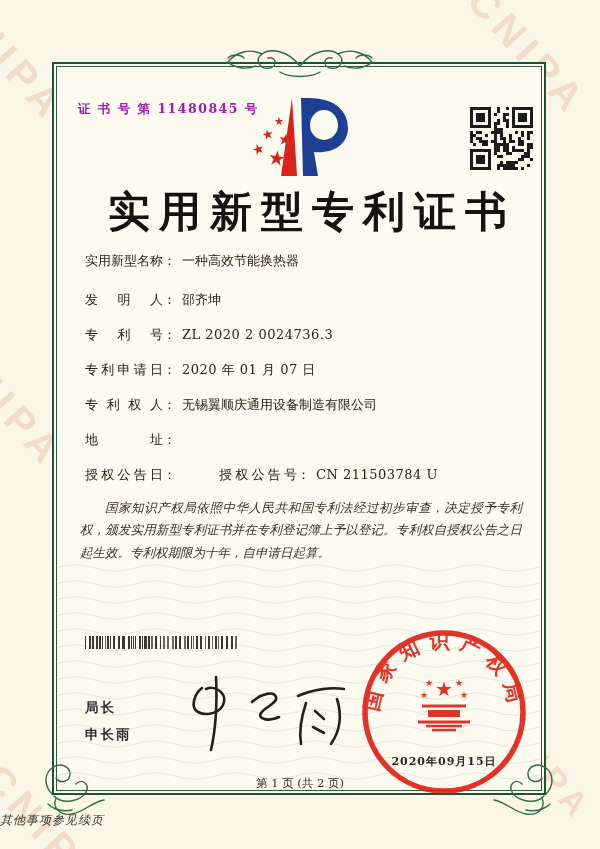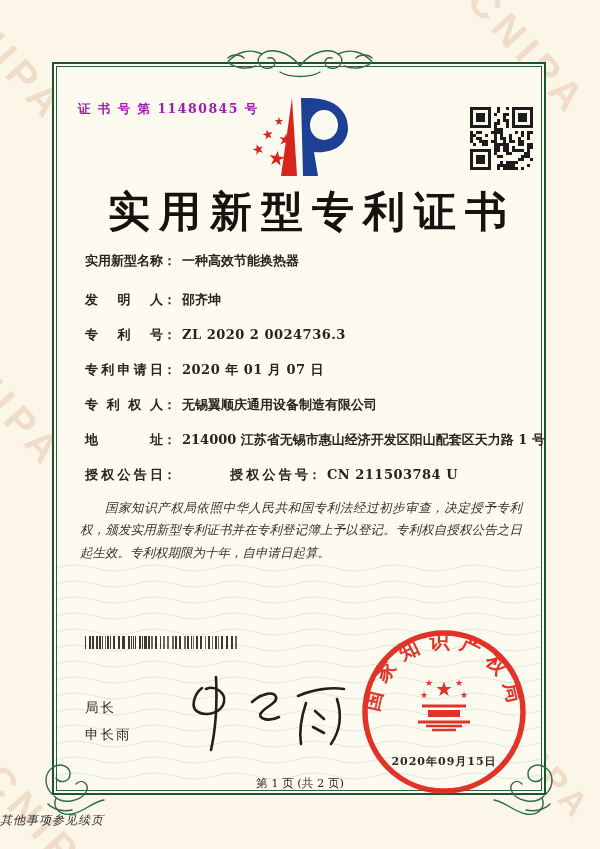--- a/index.html
+++ b/index.html
@@ -33,39 +33,39 @@
     font-size:12.5px;font-weight:bold;letter-spacing:1.5px;color:#a21caf;
   }
   .logo{position:absolute;left:240px;top:92px;width:120px;height:92px;z-index:4;}
   .logo .star{position:absolute;color:#d8251c;line-height:1;font-family:"DejaVu Sans",sans-serif;}
   .qr{position:absolute;left:470px;top:107px;z-index:4;}
   .title{
     position:absolute;left:0;top:184px;width:536px;text-align:center;z-index:4;
     font-size:42px;font-weight:bold;letter-spacing:9px;color:#151210;margin-left:44px;
   }
   
-  .frow{position:absolute;left:85px;z-index:4;font-size:13px;font-weight:bold;
+  .frow{position:absolute;left:85px;z-index:4;font-size:13px;font-weight:normal;
         display:flex;align-items:flex-start;line-height:1.45;}
   .flabel{display:inline-block;width:78px;text-align:justify;text-align-last:justify;flex:none;}
   .fcolon{flex:none;}
   .fvalue{margin-left:6px;}
   .fvalue.num{letter-spacing:0.5px;}
   .addr-val{width:382px;}
-  .pair2{margin-left:54px;display:flex;}
+  .pair2{margin-left:43px;display:flex;}
   .r1{top:252px}.r2{top:291px}.r3{top:326px}.r4{top:361px}.r5{top:396px}.r6{top:431px}.r7{top:466px}
   
   .paras{
     position:absolute;left:80px;top:497px;width:442px;z-index:4;
     font-size:12.5px;font-style:italic;line-height:1.78;text-align:justify;color:#37302a;
   }
   .paras p{margin:0;text-indent:2em;}
   
   .barcode{position:absolute;left:85px;top:636px;z-index:4;}
   .director{position:absolute;left:85px;top:694px;z-index:4;
-            font-family:"Liberation Sans",sans-serif;font-weight:normal;font-size:13.5px;
+            font-family:"Liberation Sans",sans-serif;font-weight:bold;font-size:13.5px;
             letter-spacing:2px;color:#2c2c2c;line-height:2.0;}
   .signature{position:absolute;left:172px;top:672px;z-index:4;}
   .seal{position:absolute;left:358px;top:626px;width:172px;height:172px;z-index:5;opacity:.93;}
   .seal-date{position:absolute;left:358px;top:754px;width:172px;text-align:center;z-index:6;
              font-size:11px;font-weight:bold;color:#352520;letter-spacing:1px;}
   .page-note{position:absolute;left:0;top:776px;width:600px;text-align:center;z-index:4;
              font-size:11.5px;color:#2f2a24;}
   .cont-note{position:absolute;left:0;top:812px;width:600px;text-align:left;z-index:2;
              font-size:12px;font-style:italic;color:#37302a;letter-spacing:1px;}
 </style>
@@ -387,21 +387,20 @@
   <span class="fvalue num">2020 年 01 月 07 日</span>
 </div>
 <div class="frow r5">
   <span class="flabel">专利权人</span>
     <span class="fcolon">：</span>
   <span class="fvalue">无锡翼顺庆通用设备制造有限公司</span>
 </div>
 <div class="frow r6">
   <span class="flabel">地址</span>
     <span class="fcolon">：</span>
-  <span class="fvalue addr-val">214000  江苏省无锡市惠山经济开发区阳山配套区天力路 1 号</span>
 </div>
 <div class="frow r7">
   <span class="flabel">授权公告日</span>
     <span class="fcolon">：</span>
   <span class="pair2">
     <span class="flabel">授权公告号</span>
       <span class="fcolon">：</span>
     <span class="fvalue num">CN 211503784 U</span>
   </span>
 </div>

